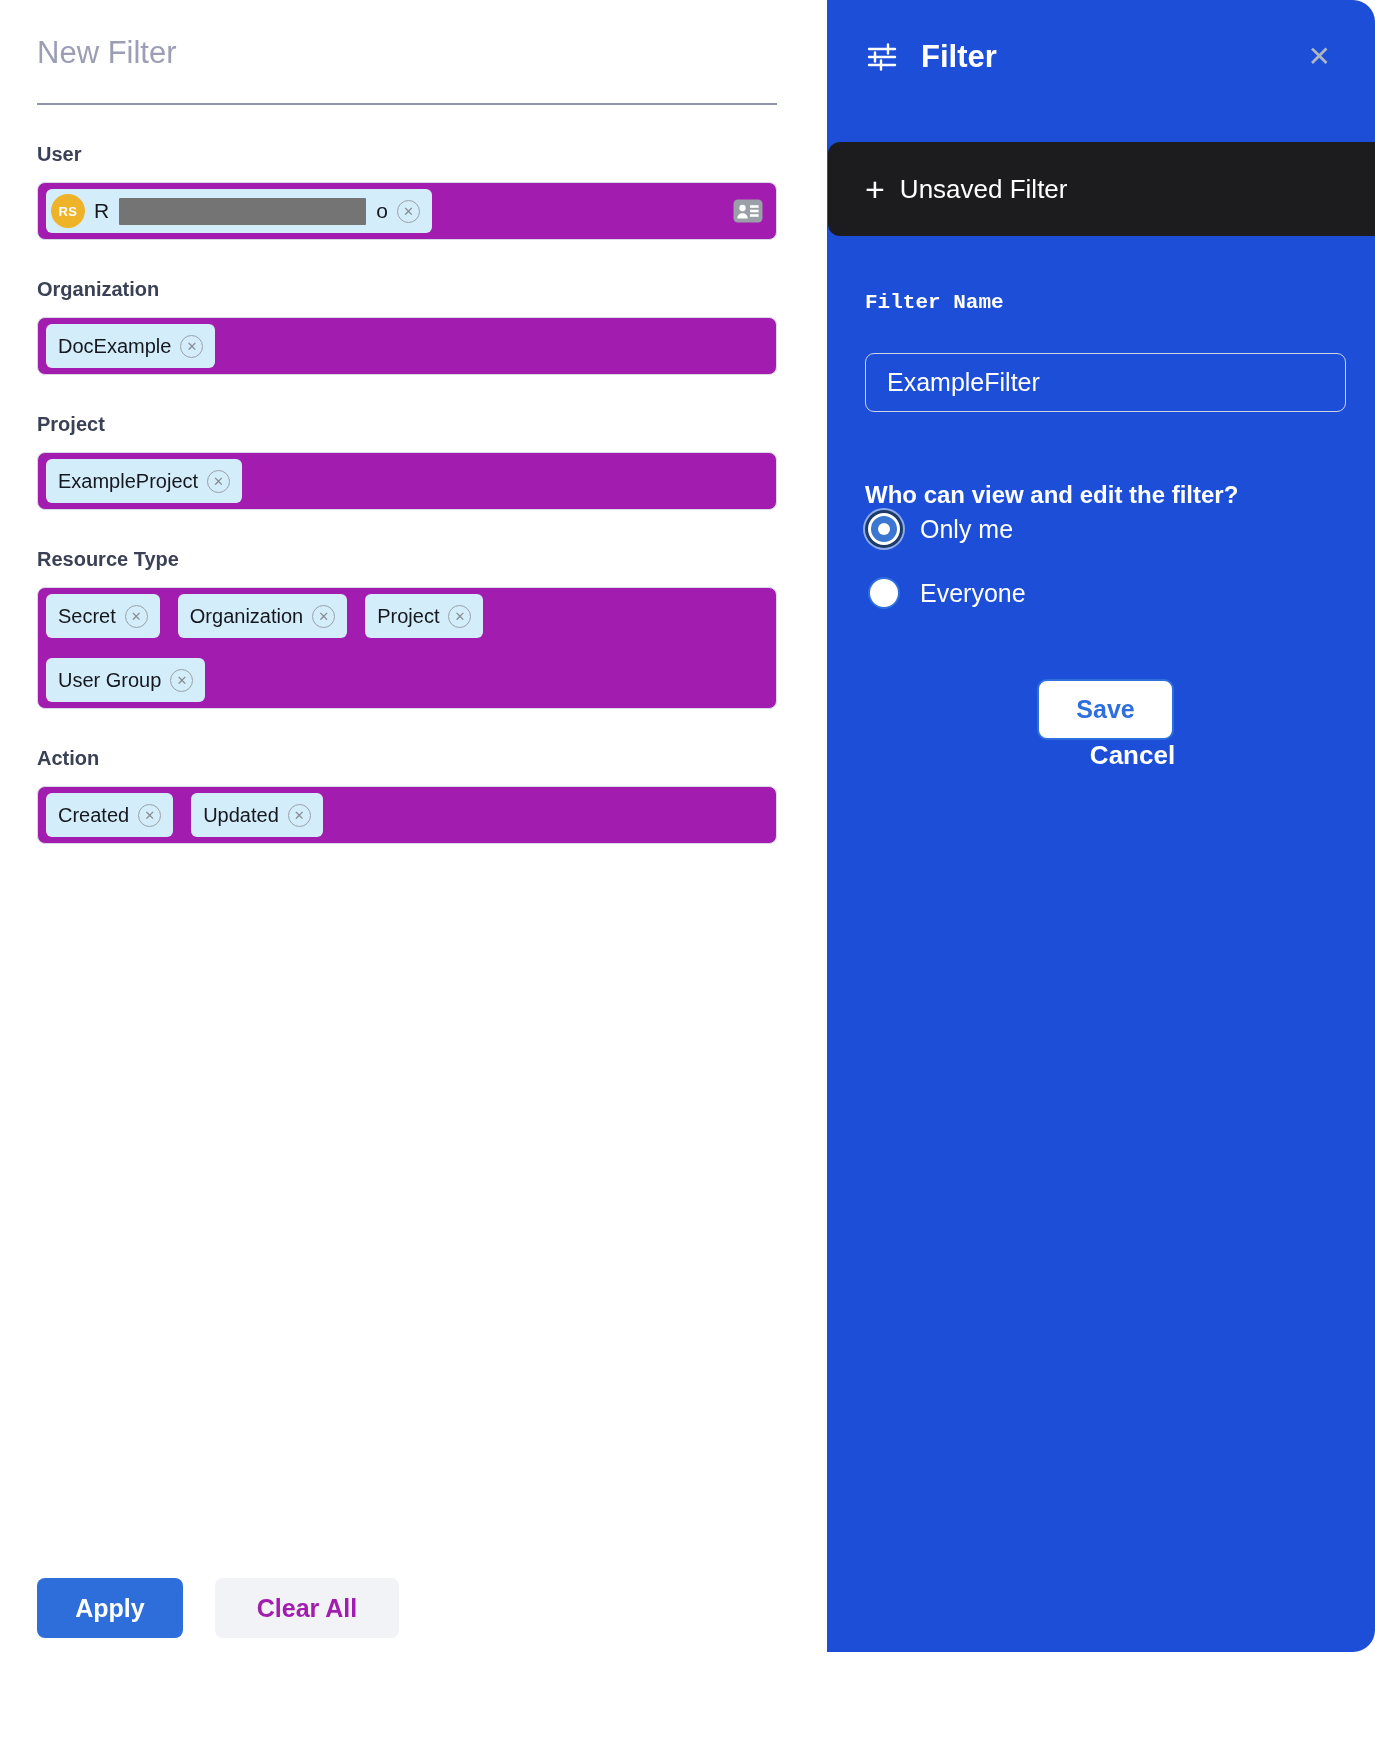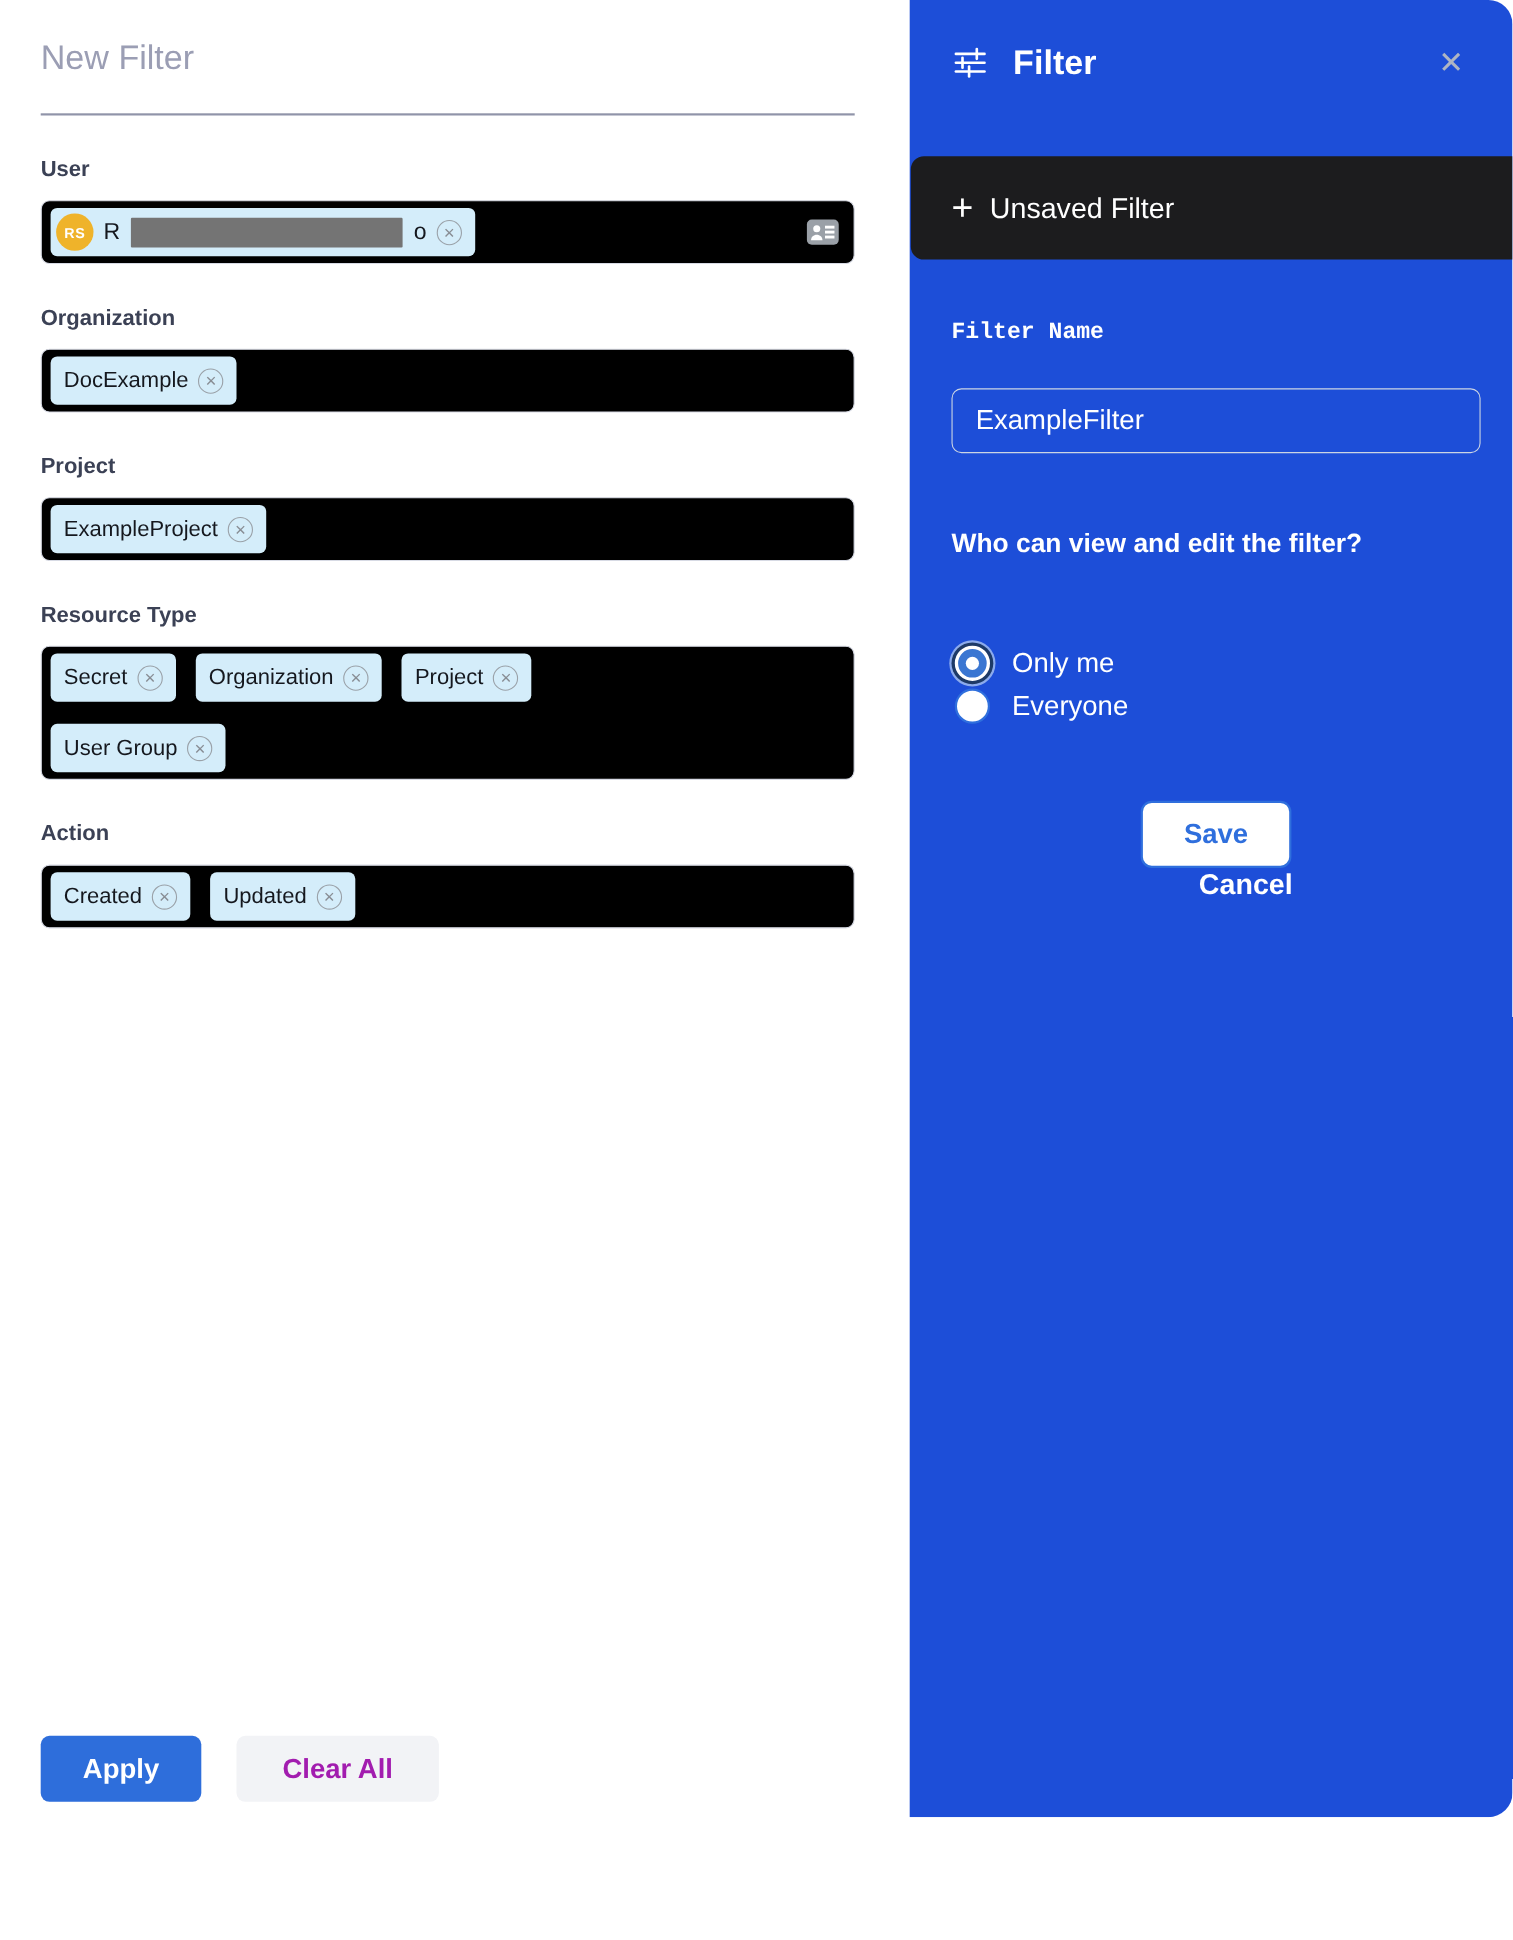--- a/index.html
+++ b/index.html
@@ -6,21 +6,21 @@
   html,body { width:1375px; height:1764px; }
   body { font-family:"Liberation Sans","DejaVu Sans",sans-serif; background:#fff; }
   .app { display:flex; width:1375px; height:1652px; overflow:hidden;border-radius:22px; }
 
   
   .left-panel { position:relative; width:827px; height:100%; background:#ffffff; padding-left:37px; }
   .lp-title { margin-top:33px; font-size:31px; line-height:40px; color:#9b9eb4; font-weight:400; width:740px; }
   .lp-divider { margin-top:30px; width:740px; border-top:2px solid #9094a9; }
   .field-label { margin-top:37px; width:740px; font-size:20px; line-height:24px; font-weight:700; color:#3b4155; }
   .chipbox { position:relative; margin-top:16px; width:740px; min-height:58px;
-             border:1.6px solid #d7dae4; border-radius:8px; background:#000000;
+             border:1.6px solid #d7dae4; border-radius:8px; background:#a21caf;
              padding:6px 8px; display:flex; flex-wrap:wrap; align-items:center; gap:10px 18px; }
   .chip { display:inline-flex; align-items:center; gap:9px; height:44px; padding:0 12px;
           background:#d4edfa; border-radius:6px; font-size:20px; color:#15181e; }
   .chip-remove { width:23px; height:23px; border-radius:50%; border:1.5px solid #9aa1a8;
                  color:#888d94; font-size:13px; line-height:1; display:inline-flex;
                  align-items:center; justify-content:center; flex:none; cursor:pointer; }
   .line-break { width:100%; height:0; }
   .user-chip { padding-left:5px; }
   .avatar { width:34px; height:34px; border-radius:50%; background:#efb32a; color:#fff;
             font-size:13px; font-weight:700; display:inline-flex; align-items:center;
@@ -48,21 +48,21 @@
   .plus-glyph { font-size:34px; font-weight:400; line-height:1; margin-right:15px; color:#fff; }
   .unsaved-label { font-size:26px; font-weight:500; color:#fff; }
 
   .rp-body { padding:0 29px 0 38px; }
   .name-label { margin-top:54px; font-size:21px; font-weight:700; line-height:26px;font-family:Liberation Mono, monospace; }
   .name-input { margin-top:37px; width:100%; height:59px; background:transparent;
                 border:1.6px solid #ccd5e3; border-radius:9px; color:#fff; font-size:25px;
                 padding:0 21px; font-family:Liberation Sans, sans-serif; outline:none; }
   .rp-question { margin-top:68px; font-size:24px; font-weight:700; line-height:30px; }
 
-  .radio-group { margin-top:74px; display:flex; flex-direction:column; gap:1px; }
+  .radio-group { display:flex; flex-direction:column; gap:26px; }
   .radio-row { display:flex; align-items:center; height:38px; cursor:pointer; }
   .radio { flex:none; border-radius:50%; position:relative; }
   .radio.selected { width:32px; height:32px; background:#3a76d2; border:3px solid #fff;
                     box-shadow:0 0 0 3px #1d3a67, 0 0 0 5px rgba(215,233,250,.6); margin:0 3px; }
   .radio.selected::after { content:""; position:absolute; left:50%; top:50%;
                     transform:translate(-50%,-50%); width:12px; height:12px; background:#fff; border-radius:50%; }
   .radio.unselected { width:32px; height:32px; background:#fff; border:2px solid #2f6fdd; margin:0 3px; }
   .radio-label { margin-left:17px; font-size:25px; }
 
   .rp-actions { margin-top:67px; display:flex; align-items:center;flex-direction:column; }

